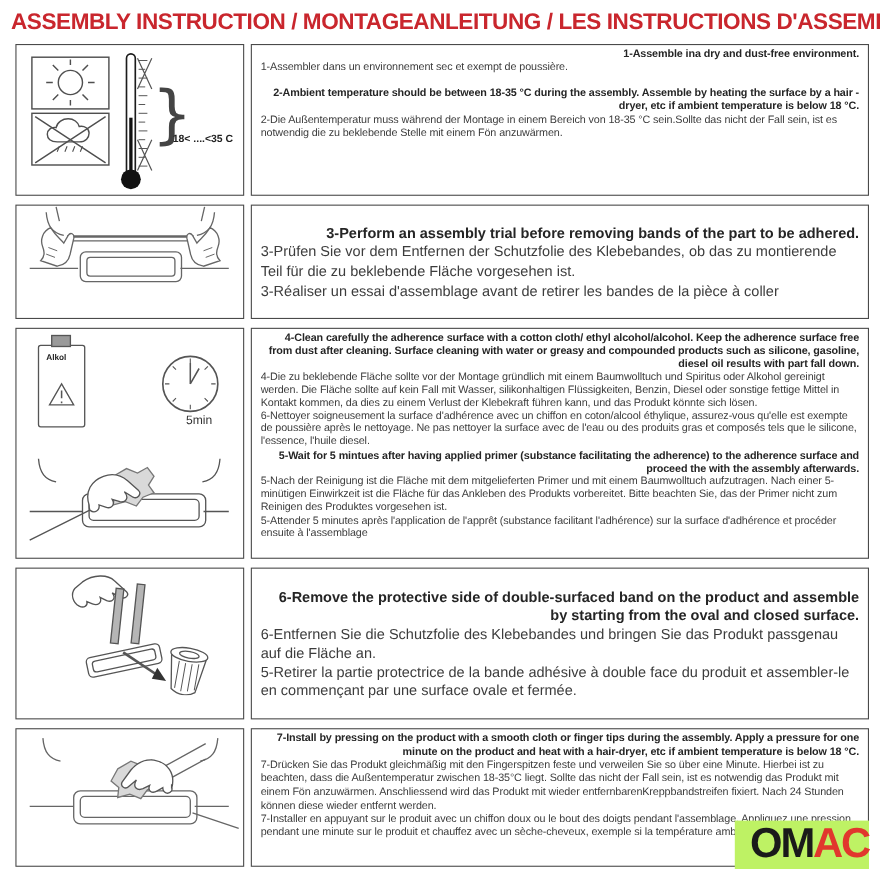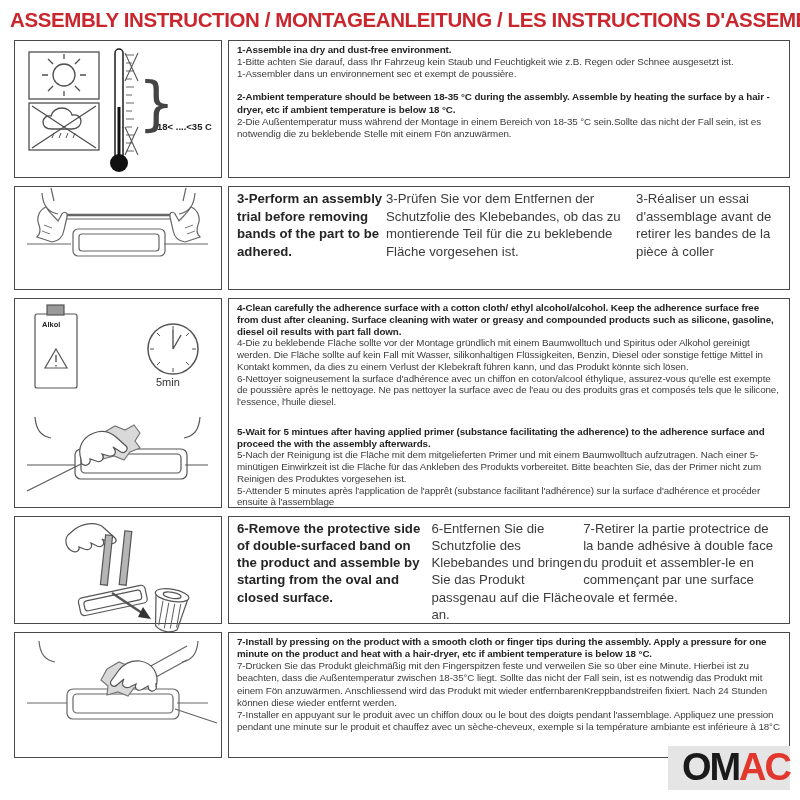--- a/index.html
+++ b/index.html
@@ -18,36 +18,36 @@
     position:relative;background:#fff;box-sizing:border-box;
   }
   .cellL svg{display:block;}
   .cellR{
     flex:1;border:1.5px solid #4a4a4a;padding:3px 8px;color:#3c3c3c;
     box-sizing:border-box;background:#fff;
   }
   .r1 .cellL,.r1 .cellR{height:138px;}
   .r2 .cellL,.r2 .cellR{height:104px;}
   .r3 .cellL,.r3 .cellR{height:210px;}
-  .r4 .cellL,.r4 .cellR{height:108px;}
+  .r4 .cellL,.r4 .cellR{height:138px;}
   .r5 .cellL,.r5 .cellR{height:126px;}
-  .vcenter{display:flex;flex-direction:row;justify-content:center;}
+  .vcenter{display:flex;flex-direction:column;justify-content:center;}
   .small p{font-size:9.8px;line-height:1.24;margin:0;letter-spacing:-0.1px;}
   .r3 .cellR p{line-height:1.2;}
   .large p{font-size:13.2px;line-height:1.34;margin:0;}
   .r4 .cellR p{line-height:1.3;}
-  p.b{font-weight:bold;color:#252525;}
+  p.b{font-weight:bold;color:#252525;text-align:right;}
   p.gap{margin-top:11px;}
-  .r3 p.gap{margin-top:18px;}
+  .r3 p.gap{margin-top:1px;}
   .ill-label{position:absolute;color:#222;font-weight:bold;white-space:nowrap;}
   #therm-label{left:142px;top:60px;font-size:9.5px;margin-top:20px;}
   #bottle-label{left:27px;top:21px;font-size:7.5px;}
-  #clock-label{left:141px;top:77px;font-size:11px;font-weight:normal;color:#333;}
+  #clock-label{left:154px;top:77px;font-size:11px;font-weight:normal;color:#333;}
   .logo{
-    position:absolute;right:10px;top:746px;background:#e5e5e5;padding:2px 0 4px 14px;
+    position:absolute;right:10px;top:746px;background:#bef264;padding:2px 0 4px 14px;
     font-weight:bold;font-size:38px;letter-spacing:-2px;line-height:1;z-index:5;
   }
   .logo .lb{color:#1a1a1a;}
   .logo .lr{color:#e1372d;}
 </style>
 </head>
 <body>
 
 <div class="title">ASSEMBLY INSTRUCTION / MONTAGEANLEITUNG / LES INSTRUCTIONS D'ASSEMBLAGE</div>
 
@@ -75,21 +75,20 @@
           <path d="M111 14h8M111 22h6M111 30h8M111 38h6M111 46h8M111 54h6M111 62h8M111 70h6M111 78h8M111 86h6M111 94h8M111 102h6M111 110h8"></path>
           <path d="M110 12l13 28M123 12l-13 28M110 86l13 28M123 86l-13 28" stroke-width="1.1"></path>
         </g>
         <text x="123" y="83" font-size="58" fill="#444" font-family="DejaVu Sans">}</text>
       </g>
     </svg>
     <span class="ill-label" id="therm-label">18&lt; ....&lt;35 C</span>
   </div>
   <div class="cellR small">
     <p class="b">1-Assemble ina dry and dust-free environment.</p>
-    <p>1-Bitte achten Sie darauf, dass Ihr Fahrzeug kein Staub und Feuchtigkeit wie z.B. Regen oder Schnee ausgesetzt ist.</p>
     <p>1-Assembler dans un environnement sec et exempt de poussière.</p>
     <p class="b gap">2-Ambient temperature should be between 18-35 °C  during the assembly. Assemble by heating the surface by a hair -dryer, etc if ambient temperature is below 18 °C.</p>
     <p>2-Die Außentemperatur muss während der Montage in einem Bereich von 18-35 °C  sein.Sollte das nicht der Fall sein, ist es notwendig die zu beklebende Stelle mit einem Fön anzuwärmen.</p>
   </div>
 </div>
 
 <div class="row r2">
   <div class="cellL">
     <svg width="205" height="101" viewBox="0 0 205 101">
       <g stroke="#666" fill="none" stroke-width="1.2">
@@ -169,21 +168,21 @@
           <ellipse cx="154" cy="78" rx="9" ry="3"></ellipse>
           <path d="M138 80l5 31c7 5 16 5 22 0l5-31"></path>
           <path d="M146 85v25M152 86v26M158 86v25M164 85v24" stroke-width="0.9"></path>
         </g>
       </g>
     </svg>
   </div>
   <div class="cellR large vcenter">
     <p class="b">6-Remove the protective side of double-surfaced band on the product and assemble by starting from the oval and closed surface.</p>
     <p>6-Entfernen Sie die Schutzfolie des Klebebandes und bringen Sie das Produkt passgenau auf die Fläche an.</p>
-    <p>7-Retirer la partie protectrice de la bande adhésive à double face du produit et assembler-le en commençant par une surface ovale et fermée.</p>
+    <p>5-Retirer la partie protectrice de la bande adhésive à double face du produit et assembler-le en commençant par une surface ovale et fermée.</p>
   </div>
 </div>
 
 <div class="row r5 last">
   <div class="cellL">
     <svg width="205" height="123" viewBox="0 0 205 123">
       <g stroke="#666" fill="none" stroke-width="1.2">
         <path d="M24 8c1 13 6 19 16 21M183 8c-1 13-6 19-16 21"></path>
         <path d="M12 70h40M162 70h31"></path>
         <rect x="52" y="56" width="112" height="30" rx="6"></rect>

